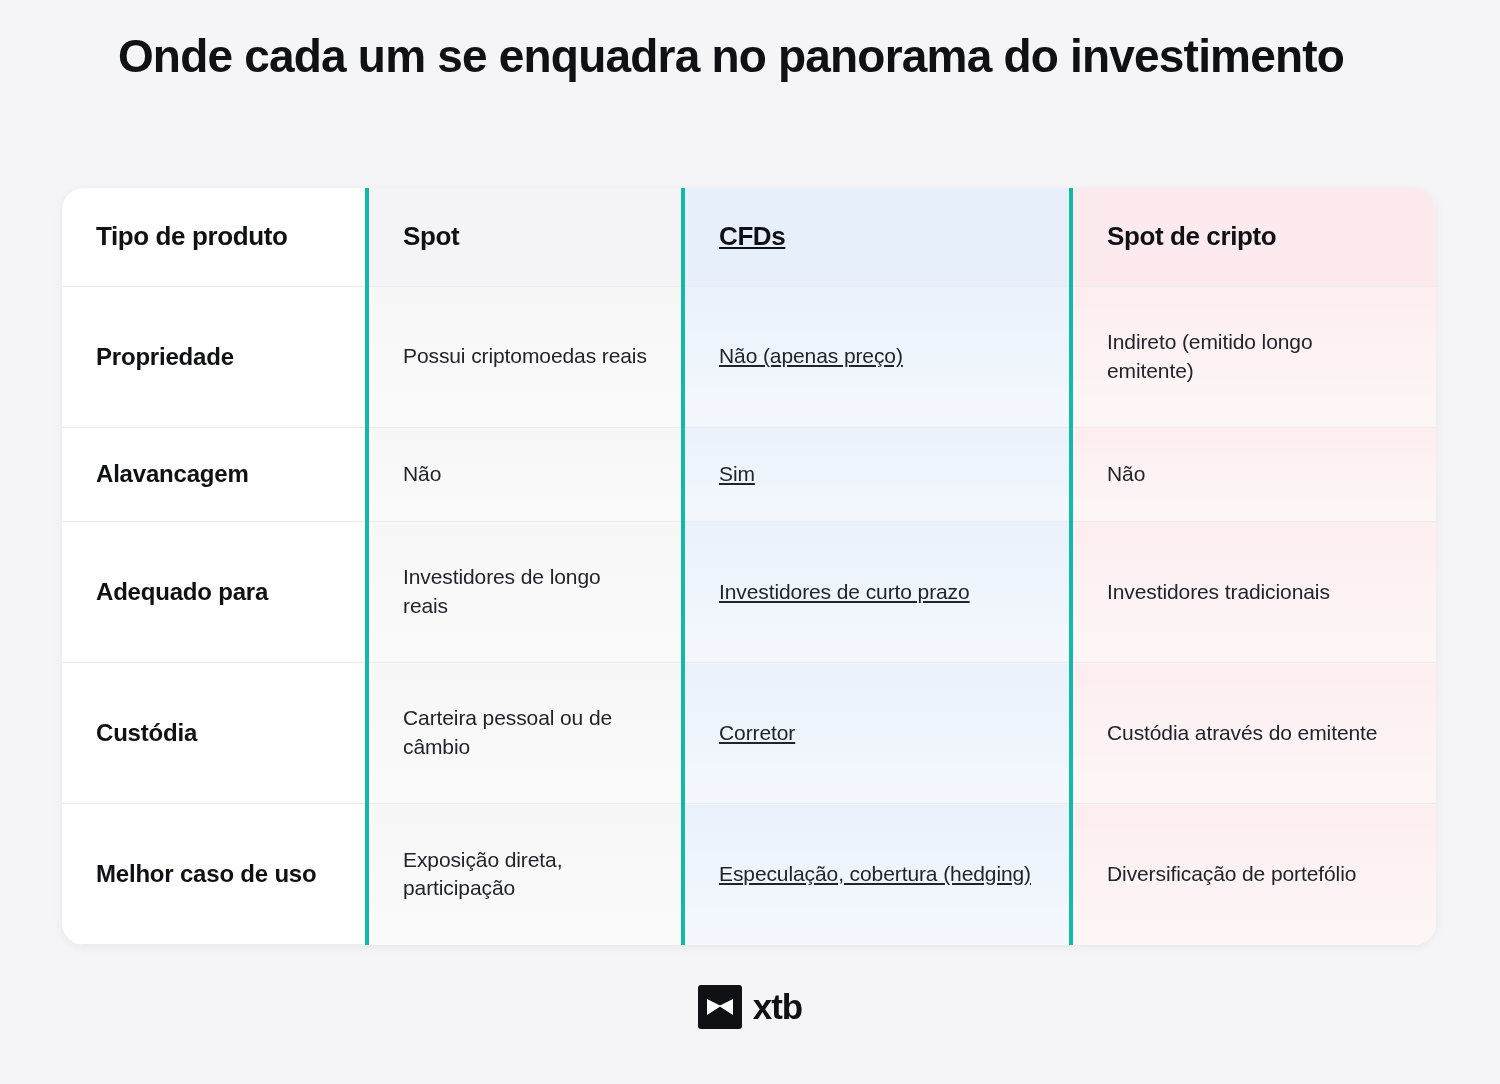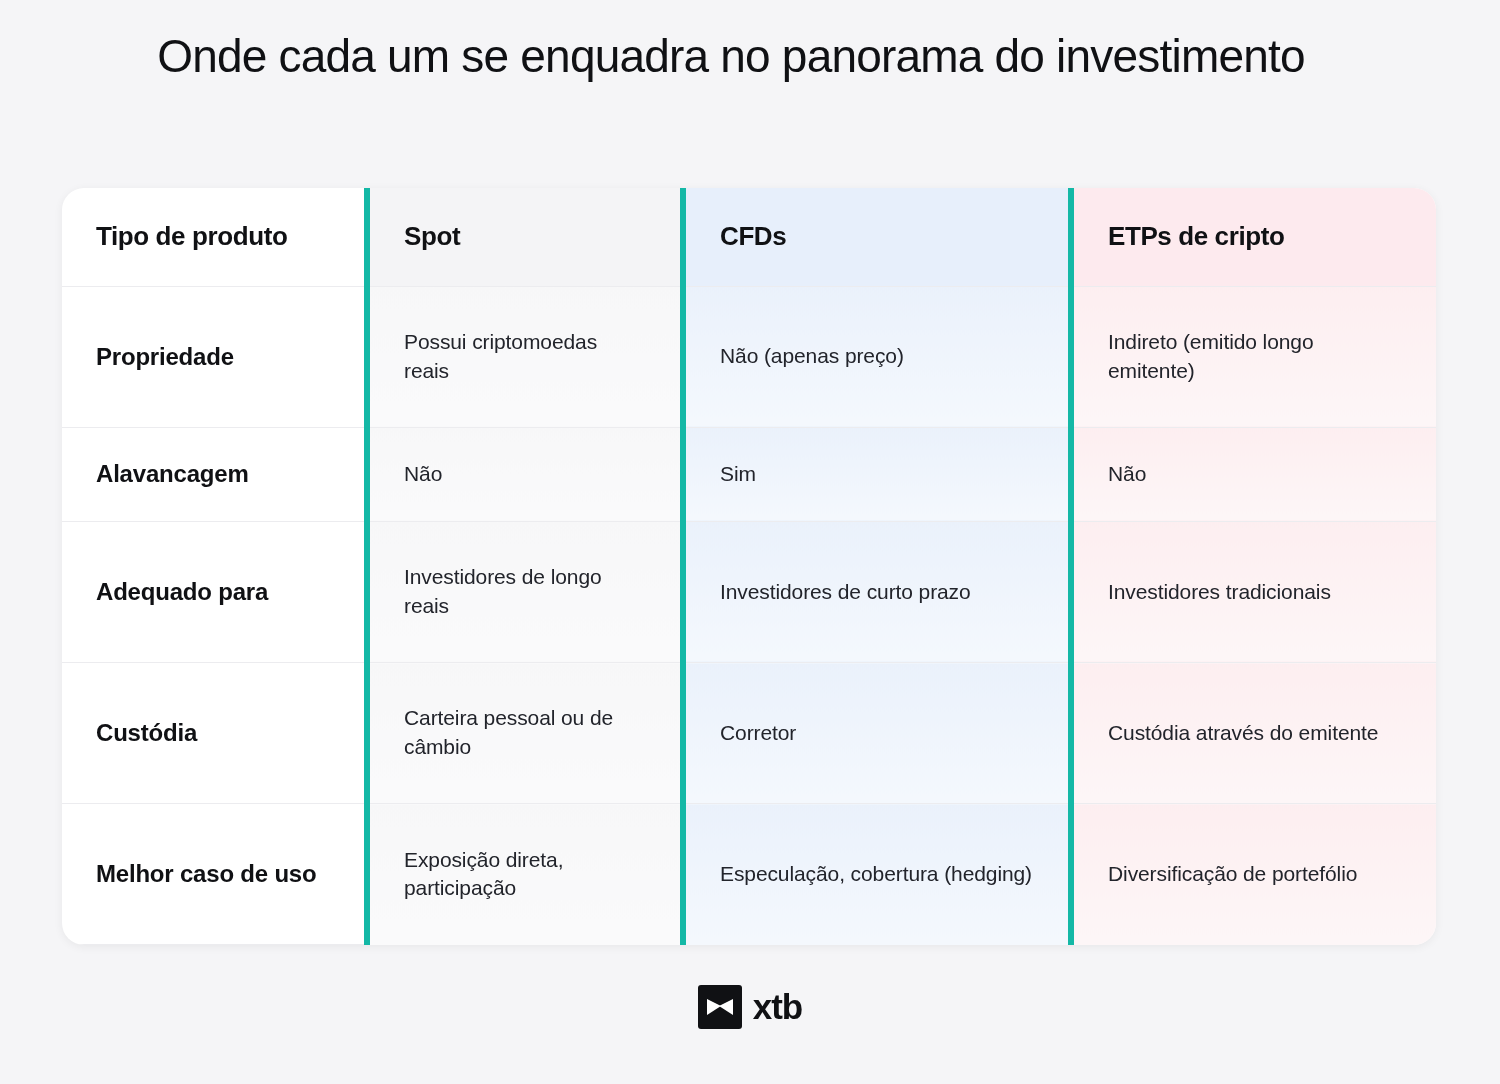--- a/index.html
+++ b/index.html
@@ -19,21 +19,21 @@
     width: 1500px;
     height: 1084px;
     box-sizing: border-box;
   }
   .title {
     margin: 0;
     padding: 30px 150px 0 112px;
     text-align: center;
     font-size: 46px;
     line-height: 1.16;
-    font-weight: 400;
+    font-weight: 700;
     letter-spacing: -0.8px;
     color: #101114;
   }
   .card {
     position: absolute;
     left: 62px;
     top: 188px;
     width: 1374px;
     height: 757px;
     background: #ffffff;
@@ -52,21 +52,21 @@
   table.cmp col.c1 { width: 316px; }
   table.cmp col.c2 { width: 388px; }
   table.cmp col.c3 { width: 365px; }
 
   table.cmp th, table.cmp td {
     vertical-align: middle;
     text-align: left;
     padding: 14px 34px;
     box-sizing: border-box;
     border-bottom: 1px solid #ececef;
-    border-right: 6px solid #14b8a6;
+    border-right: 4px solid #14b8a6;
   }
   table.cmp tr:last-child td { border-bottom: none; }
   table.cmp th:last-child, table.cmp td:last-child { border-right: none; }
 
   thead th {
     font-size: 26px;
     font-weight: 700;
     letter-spacing: -0.4px;
     color: #101114;
     height: 98px;
@@ -83,21 +83,21 @@
   tbody td {
     font-size: 21px;
     font-weight: 400;
     line-height: 1.38;
     color: #22242b;
     letter-spacing: -0.1px;
   }
 
   
   .col-spot  { background: linear-gradient(180deg,#f7f7f8 0%, #fafafb 100%); }
-  .col-cfd   { background: linear-gradient(180deg,#eaf1fb 0%, #f4f8fd 100%); }
+  .col-cfd   { background: linear-gradient(180deg,#eaf1fb 0%, #f4f8fd 100%); text-decoration: underline; }
   .col-etp   { background: linear-gradient(180deg,#fdeef0 0%, #fdf6f7 100%); }
   thead .col-spot { background: #f4f4f6; }
   thead .col-cfd  { background: #e7effb; }
   thead .col-etp  { background: #fdeaee; }
 
   .brand {
     position: absolute;
     left: 0;
     right: 0;
     top: 985px;
@@ -136,21 +136,21 @@
         <col class="c0">
           <col class="c1">
           <col class="c2">
           <col class="c3">
       </colgroup>
       <thead>
         <tr>
           <th class="h0">Tipo de produto</th>
           <th class="col-spot">Spot</th>
           <th class="col-cfd">CFDs</th>
-          <th class="col-etp">ETPs de cripto</th>
+          <th class="col-etp">Spot de cripto</th>
         </tr>
       </thead>
       <tbody>
         <tr>
           <th class="rowlab">Propriedade</th>
           <td class="col-spot">Possui criptomoedas reais</td>
           <td class="col-cfd">Não (apenas preço)</td>
           <td class="col-etp">Indireto (emitido longo emitente)</td>
         </tr>
         <tr>

